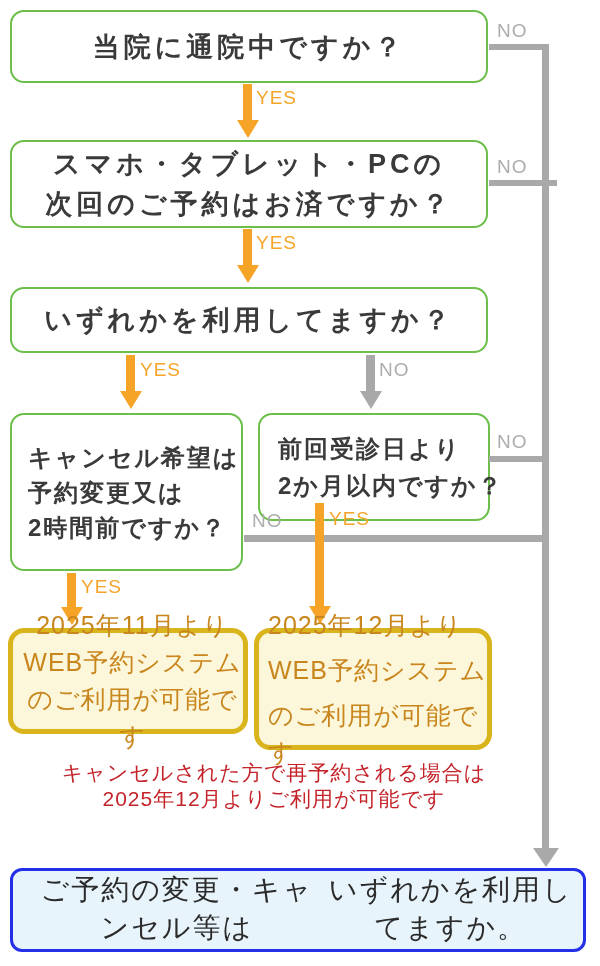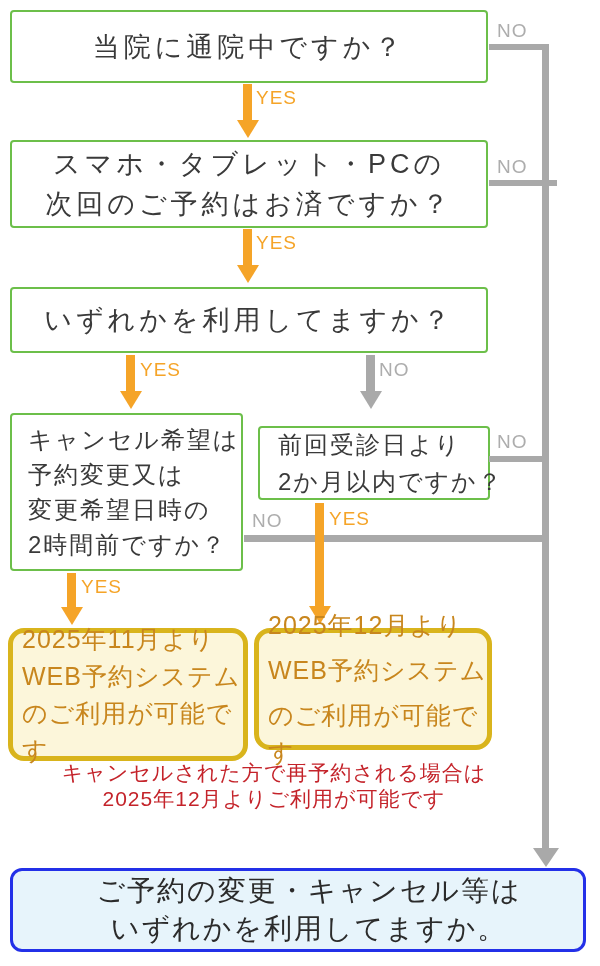--- a/index.html
+++ b/index.html
@@ -3,40 +3,40 @@
 <meta charset="utf-8">
 <style>
   html,body{margin:0;padding:0;background:#ffffff;}
   #canvas{
     position:relative;width:600px;height:966px;background:#ffffff;overflow:hidden;
     font-family:"Liberation Sans","DejaVu Sans",sans-serif;color:#3a3a3a;
   }
   
   .gbox{
     position:absolute;box-sizing:border-box;
-    border:2.5px solid #6cbf4a;border-radius:4px;background:#ffffff;
-    display:flex;flex-direction:column;justify-content:center;
+    border:2.5px solid #6cbf4a;border-radius:14px;background:#ffffff;
+    display:flex;flex-direction:column;justify-content:center;font-weight:bold;
   }
   .gbox .line{white-space:nowrap;}
   .center .line{text-align:center;}
   .q-large{font-size:27px;letter-spacing:4px;line-height:40px;}
   .q-small{font-size:24px;letter-spacing:2px;}
   
   .ybox{
     position:absolute;box-sizing:border-box;
     border:5px solid #d9b41c;border-radius:16px;background:#fcf6da;
     color:#c8861d;font-size:25px;letter-spacing:1px;line-height:37px;
     display:flex;flex-direction:column;justify-content:center;padding-left:9px;
   }
   
   .bbox{
     position:absolute;box-sizing:border-box;
     border:3px solid #2330e8;border-radius:12px;background:#e7f4fb;
     font-size:28px;letter-spacing:2px;line-height:38px;color:#2b2b2b;
-    display:flex;flex-direction:column;justify-content:center;text-align:center;padding-left:22px;
+    display:flex;justify-content:center;text-align:center;padding-left:22px;
   }
   
   .shaft{position:absolute;}
   .orange{background:#f5a428;}
   .gray{background:#a9a9a9;}
   .head{position:absolute;width:0;height:0;border-left:11px solid transparent;border-right:11px solid transparent;}
   .head.orange{background:transparent;border-top:18px solid #f5a428;}
   .head.gray{background:transparent;border-top:18px solid #a9a9a9;}
   .hline{position:absolute;background:#a9a9a9;}
   .lbl{position:absolute;font-size:19px;font-weight:normal;letter-spacing:1px;white-space:nowrap;}
@@ -78,25 +78,24 @@
   <div class="head orange" style="left:120px;top:391px;"></div>
   <div class="lbl yes" style="left:140px;top:359px;">YES</div>
 
   <div class="shaft gray" style="left:366px;top:355px;width:9px;height:37px;"></div>
   <div class="head gray" style="left:360px;top:391px;"></div>
   <div class="lbl no" style="left:379px;top:359px;">NO</div>
 
   <div class="gbox q-small" style="left:10px;top:413px;width:233px;height:158px;padding-left:16px;line-height:35px;">
     <div class="line">キャンセル希望は</div>
     <div class="line">予約変更又は</div>
-    <div class="line">変更希望日時の</div>
     <div class="line">2時間前ですか？</div>
   </div>
 
-  <div class="gbox q-small" style="left:258px;top:413px;width:232px;height:74px;padding-left:18px;line-height:37px;margin-top:13px;">
+  <div class="gbox q-small" style="left:258px;top:413px;width:232px;height:108px;padding-left:18px;line-height:37px;">
     <div class="line">前回受診日より</div>
     <div class="line">2か月以内ですか？</div>
   </div>
 
   <div class="hline" style="left:489px;top:44px;width:59px;height:6px;"></div>
   <div class="lbl no" style="left:497px;top:20px;">NO</div>
 
   <div class="hline" style="left:489px;top:180px;width:68px;height:6px;"></div>
   <div class="lbl no" style="left:497px;top:156px;">NO</div>
 
@@ -110,21 +109,21 @@
   <div class="head gray" style="left:533px;top:848px;border-left-width:13px;border-right-width:13px;border-top-width:19px;"></div>
 
   <div class="shaft orange" style="left:315px;top:503px;width:9px;height:104px;"></div>
   <div class="head orange" style="left:309px;top:606px;"></div>
   <div class="lbl yes" style="left:329px;top:508px;">YES</div>
 
   <div class="shaft orange" style="left:67px;top:573px;width:9px;height:35px;"></div>
   <div class="head orange" style="left:61px;top:607px;"></div>
   <div class="lbl yes" style="left:81px;top:576px;">YES</div>
 
-  <div class="ybox" style="left:8px;top:628px;width:240px;height:133px;">
+  <div class="ybox" style="left:8px;top:628px;width:240px;height:106px;text-align:center;">
     <div class="line">2025年11月より</div>
     <div class="line">WEB予約システム</div>
     <div class="line">のご利用が可能です</div>
   </div>
 
   <div class="ybox" style="left:254px;top:628px;width:238px;height:122px;gap:8px;">
     <div class="line">2025年12月より</div>
     <div class="line">WEB予約システム</div>
     <div class="line">のご利用が可能です</div>
   </div>

